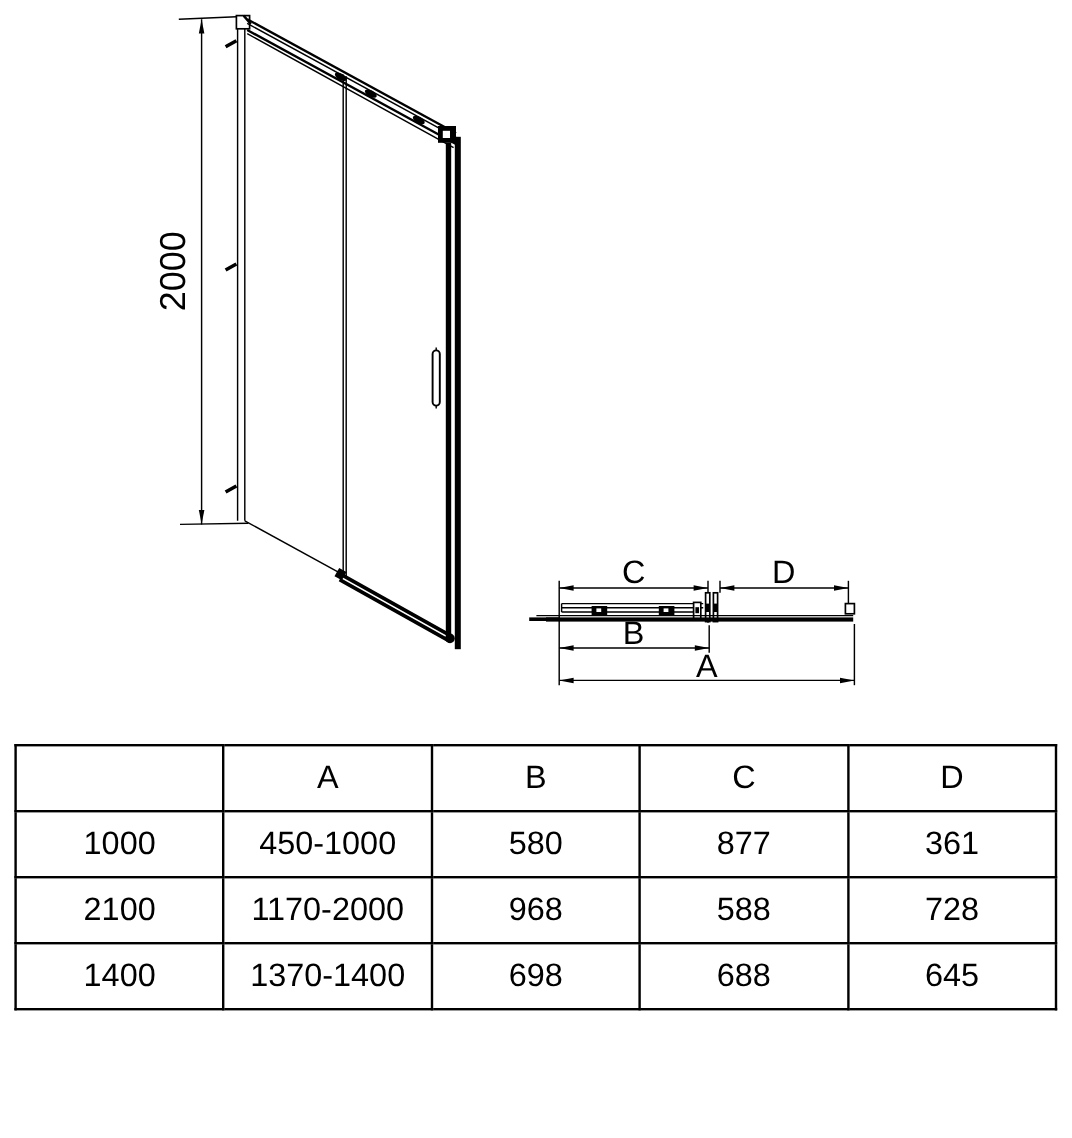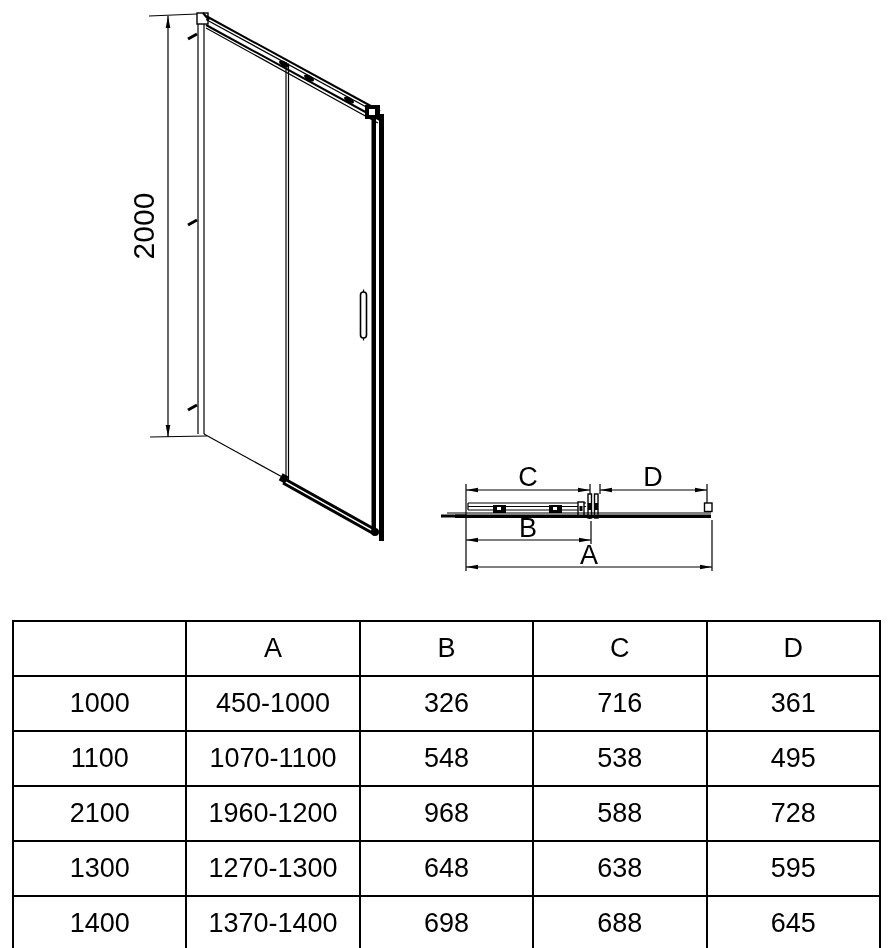--- a/index.html
+++ b/index.html
@@ -147,44 +147,30 @@
         <tr>
       <td></td>
       <td>A</td>
       <td>B</td>
       <td>C</td>
       <td>D</td>
     </tr>
     <tr>
       <td>1000</td>
       <td>450-1000</td>
-      <td>326</td>
-      <td>716</td>
+      <td>580</td>
+      <td>877</td>
       <td>361</td>
     </tr>
     <tr>
-      <td>1100</td>
-      <td>1070-1100</td>
-      <td>548</td>
-      <td>538</td>
-      <td>495</td>
-    </tr>
-    <tr>
       <td>2100</td>
-      <td>1960-1200</td>
+      <td>1170-2000</td>
       <td>968</td>
       <td>588</td>
       <td>728</td>
-    </tr>
-    <tr>
-      <td>1300</td>
-      <td>1270-1300</td>
-      <td>648</td>
-      <td>638</td>
-      <td>595</td>
     </tr>
     <tr>
       <td>1400</td>
       <td>1370-1400</td>
       <td>698</td>
       <td>688</td>
       <td>645</td>
     </tr>
   </tbody>
     </table>

